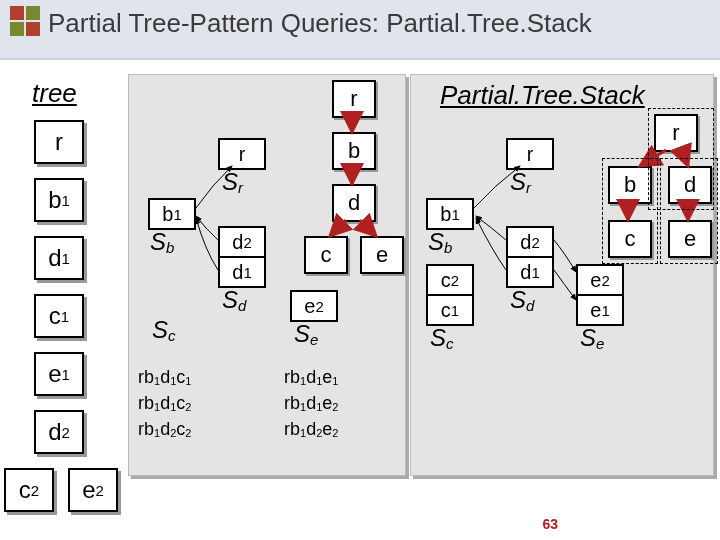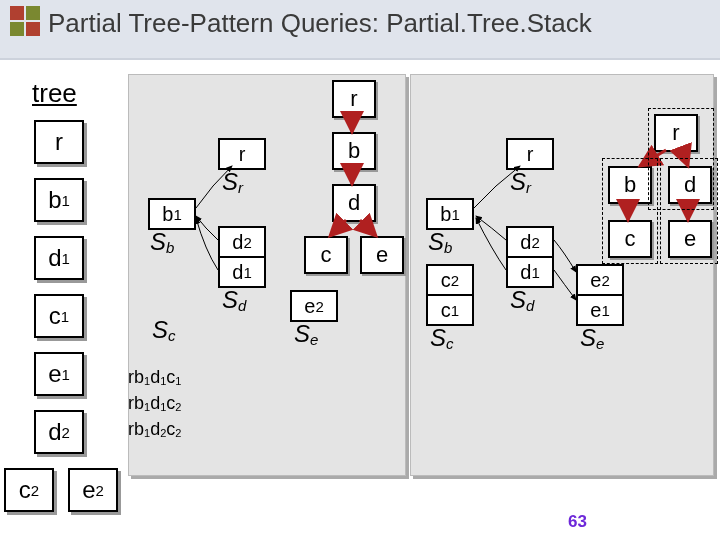--- a/index.html
+++ b/index.html
@@ -1,35 +1,35 @@
 <!DOCTYPE html>
 <html><head>
 <meta charset="utf-8">
 <style>
   body { margin:0; padding:0; font-family: Arial, Helvetica, sans-serif; background:#fff; }
-  .slide { position:relative; width:576px; height:540px; background:#fff;padding-left:29px; }
+  .slide { position:relative; width:576px; height:540px; background:#fff; }
   .titlebar { position:absolute; left:0; top:0; width:720px; height:58px; background:#e0e4ec; border-bottom:2px solid #cdd2dc; }
   .sq { position:absolute; width:14px; height:14px; }
   .sq1 { left:10px; top:6px; background:#b04030; }
   .sq2 { left:26px; top:6px; background:#7a8830; }
   .sq3 { left:10px; top:22px; background:#7a8830; }
   .sq4 { left:26px; top:22px; background:#b04030; }
   .title { position:absolute; left:48px; top:8px; font-size:26px; color:#3a3a3a; white-space:nowrap; }
   .lbl { position:absolute; font-size:26px; color:#000; }
-  .ul { text-decoration:underline; }
+  .ul { text-decoration:underline;font-style:italic; }
   .treebox { position:absolute; width:46px; height:40px; border:2px solid #000; background:#fff; box-shadow:3px 3px 0 #999; display:flex; align-items:center; justify-content:center; font-size:24px; }
   .panel { position:absolute; background:#e4e4e4; border:1px solid #bbb; box-shadow:3px 3px 0 #aaa; }
   .cell { position:absolute; width:44px; height:28px; border:2px solid #000; background:#fff; display:flex; align-items:center; justify-content:center; font-size:22px; }
   .cell.s { font-size:20px; }
   .slbl { position:absolute; font-size:24px; font-style:italic; }
   .snk { font-size:15px; vertical-align:-3px; }
   .res { position:absolute; font-size:18px; line-height:22px; }
   .res .ss { font-size:11px; vertical-align:-2px; }
   .qnode { position:absolute; width:40px; height:34px; border:2px solid #000; background:#fff; box-shadow:2px 2px 0 #999; display:flex; align-items:center; justify-content:center; font-size:22px; }
-  .pagenum { position:absolute; right:18px; bottom:8px; font-size:17px; font-weight:bold; color:#6d28d9; }
+  .pagenum { position:absolute; right:18px; bottom:8px; font-size:14px; font-weight:bold; color:#b91c1c; }
   svg.ov { position:absolute; left:0; top:0; pointer-events:none; }
   .dashbox { position:absolute; border:1px dashed #000; }
   .sub { font-size:15px; vertical-align:-4px; }
 </style>
 </head>
 <body>
 <div class="slide">
 
 <div class="titlebar"></div>
 <div class="sq sq1"></div>
@@ -72,39 +72,45 @@
         </marker>
     <marker id="ahred" markerWidth="10" markerHeight="10" refX="7" refY="4" orient="auto">
           <path d="M0,0 L8,4 L0,8 Z" fill="#b02020"></path>
         </marker>
   </defs>
   <path d="M196 208 Q212 185 232 166" stroke="#000" fill="none" marker-end="url(#ah)"></path>
   <path d="M218 240 Q205 228 196 216" stroke="#000" fill="none" marker-end="url(#ah)"></path>
   <path d="M218 270 Q205 250 196 218" stroke="#000" fill="none" marker-end="url(#ah)"></path>
 </svg>
 
-<div class="res" style="left:128px; top:366px;text-align:right;">
+<div class="res" style="left:138px; top:366px;text-align:right;">
 rb<span class="ss">1</span>d<span class="ss">1</span>c<span class="ss">1</span><br>
 rb<span class="ss">1</span>d<span class="ss">1</span>c<span class="ss">2</span><br>
 rb<span class="ss">1</span>d<span class="ss">2</span>c<span class="ss">2</span>
+</div>
+<div class="res" style="left:284px; top:366px;">
+rb<span class="ss">1</span>d<span class="ss">1</span>e<span class="ss">1</span><br>
+rb<span class="ss">1</span>d<span class="ss">1</span>e<span class="ss">2</span><br>
+rb<span class="ss">1</span>d<span class="ss">2</span>e<span class="ss">2</span>
 </div>
 
 <div class="qnode" style="left:332px; top:80px;">r</div>
 <div class="qnode" style="left:332px; top:132px;">b</div>
 <div class="qnode" style="left:332px; top:184px;">d</div>
 <div class="qnode" style="left:304px; top:236px;">c</div>
 <div class="qnode" style="left:360px; top:236px;">e</div>
 <svg class="ov" width="720" height="540">
   <line x1="352" y1="116" x2="352" y2="132" stroke="#b02020" stroke-width="3" marker-end="url(#ahred)"></line>
   <line x1="352" y1="168" x2="352" y2="184" stroke="#b02020" stroke-width="3" marker-end="url(#ahred)"></line>
   <line x1="346" y1="220" x2="330" y2="236" stroke="#b02020" stroke-width="3" marker-end="url(#ahred)"></line>
   <line x1="360" y1="220" x2="376" y2="236" stroke="#b02020" stroke-width="3" marker-end="url(#ahred)"></line>
 </svg>
 
 <div class="panel" style="left:410px; top:74px; width:302px; height:400px;"></div>
+<div class="lbl ul" style="left:440px; top:80px;">Partial.Tree.Stack</div>
 
 <div class="cell s" style="left:506px; top:138px;">r</div>
 <div class="slbl" style="left:510px; top:168px;">S<span class="snk">r</span></div>
 
 <div class="cell s" style="left:426px; top:198px;">b<span class="snk">1</span></div>
 <div class="slbl" style="left:428px; top:228px;">S<span class="snk">b</span></div>
 
 <div class="cell s" style="left:506px; top:226px;">d<span class="snk">2</span></div>
 <div class="cell s" style="left:506px; top:256px;">d<span class="snk">1</span></div>
 <div class="slbl" style="left:510px; top:286px;">S<span class="snk">d</span></div>

